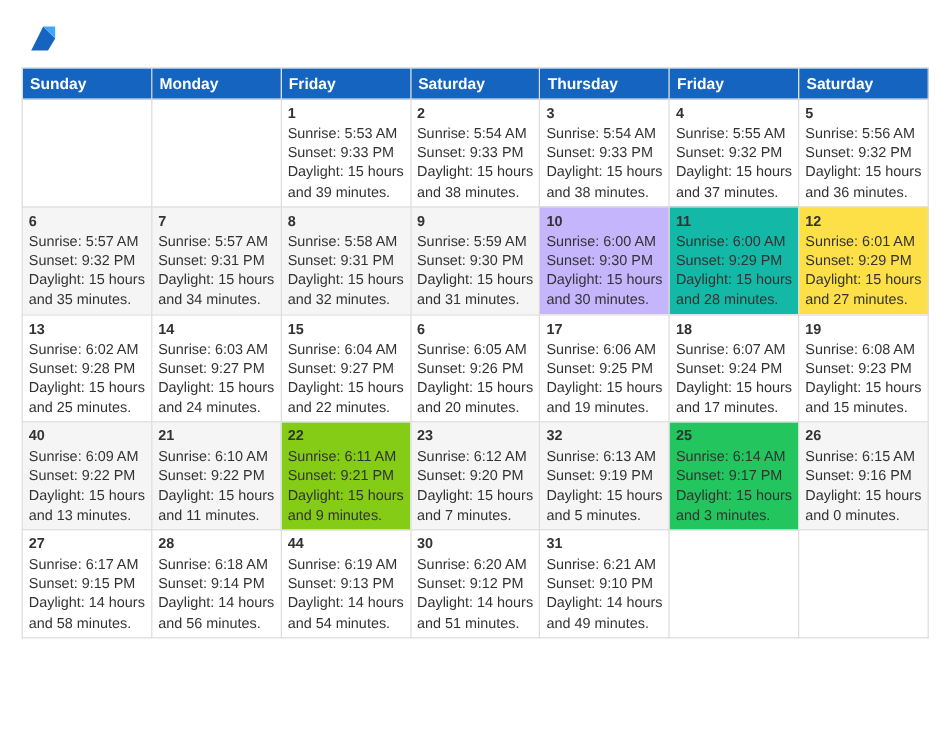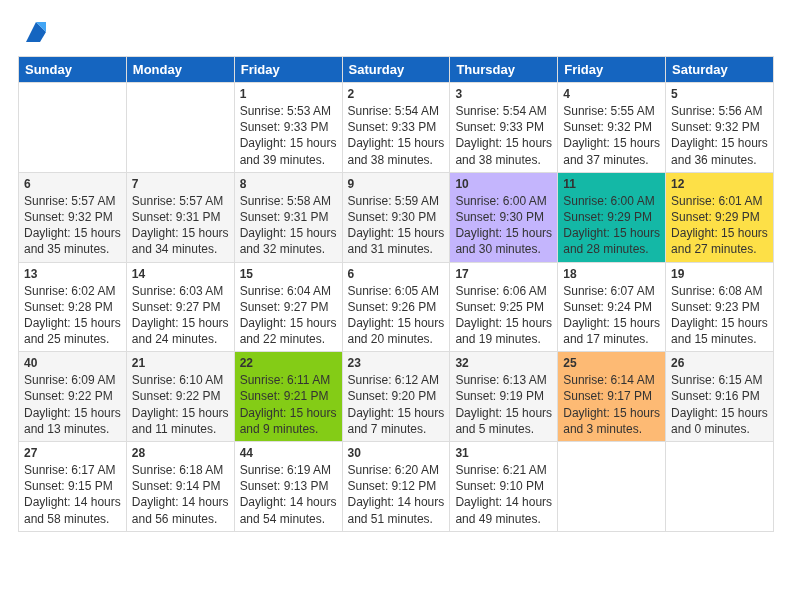--- a/index.html
+++ b/index.html
@@ -235,21 +235,21 @@
             <div class="day-info">Sunrise: 6:11 AM<br>Sunset: 9:21 PM<br>Daylight: 15 hours and 9 minutes.</div>
           </td>
           <td style="background: rgb(245, 245, 245);">
             <div class="day-num">23</div>
             <div class="day-info">Sunrise: 6:12 AM<br>Sunset: 9:20 PM<br>Daylight: 15 hours and 7 minutes.</div>
           </td>
           <td style="background: rgb(245, 245, 245);">
             <div class="day-num">32</div>
             <div class="day-info">Sunrise: 6:13 AM<br>Sunset: 9:19 PM<br>Daylight: 15 hours and 5 minutes.</div>
           </td>
-          <td style="background: #fdba74;">
+          <td style="background: #22c55e;">
             <div class="day-num">25</div>
             <div class="day-info">Sunrise: 6:14 AM<br>Sunset: 9:17 PM<br>Daylight: 15 hours and 3 minutes.</div>
           </td>
           <td style="background: rgb(245, 245, 245);">
             <div class="day-num">26</div>
             <div class="day-info">Sunrise: 6:15 AM<br>Sunset: 9:16 PM<br>Daylight: 15 hours and 0 minutes.</div>
           </td>
         </tr>
         <tr>
           <td>

